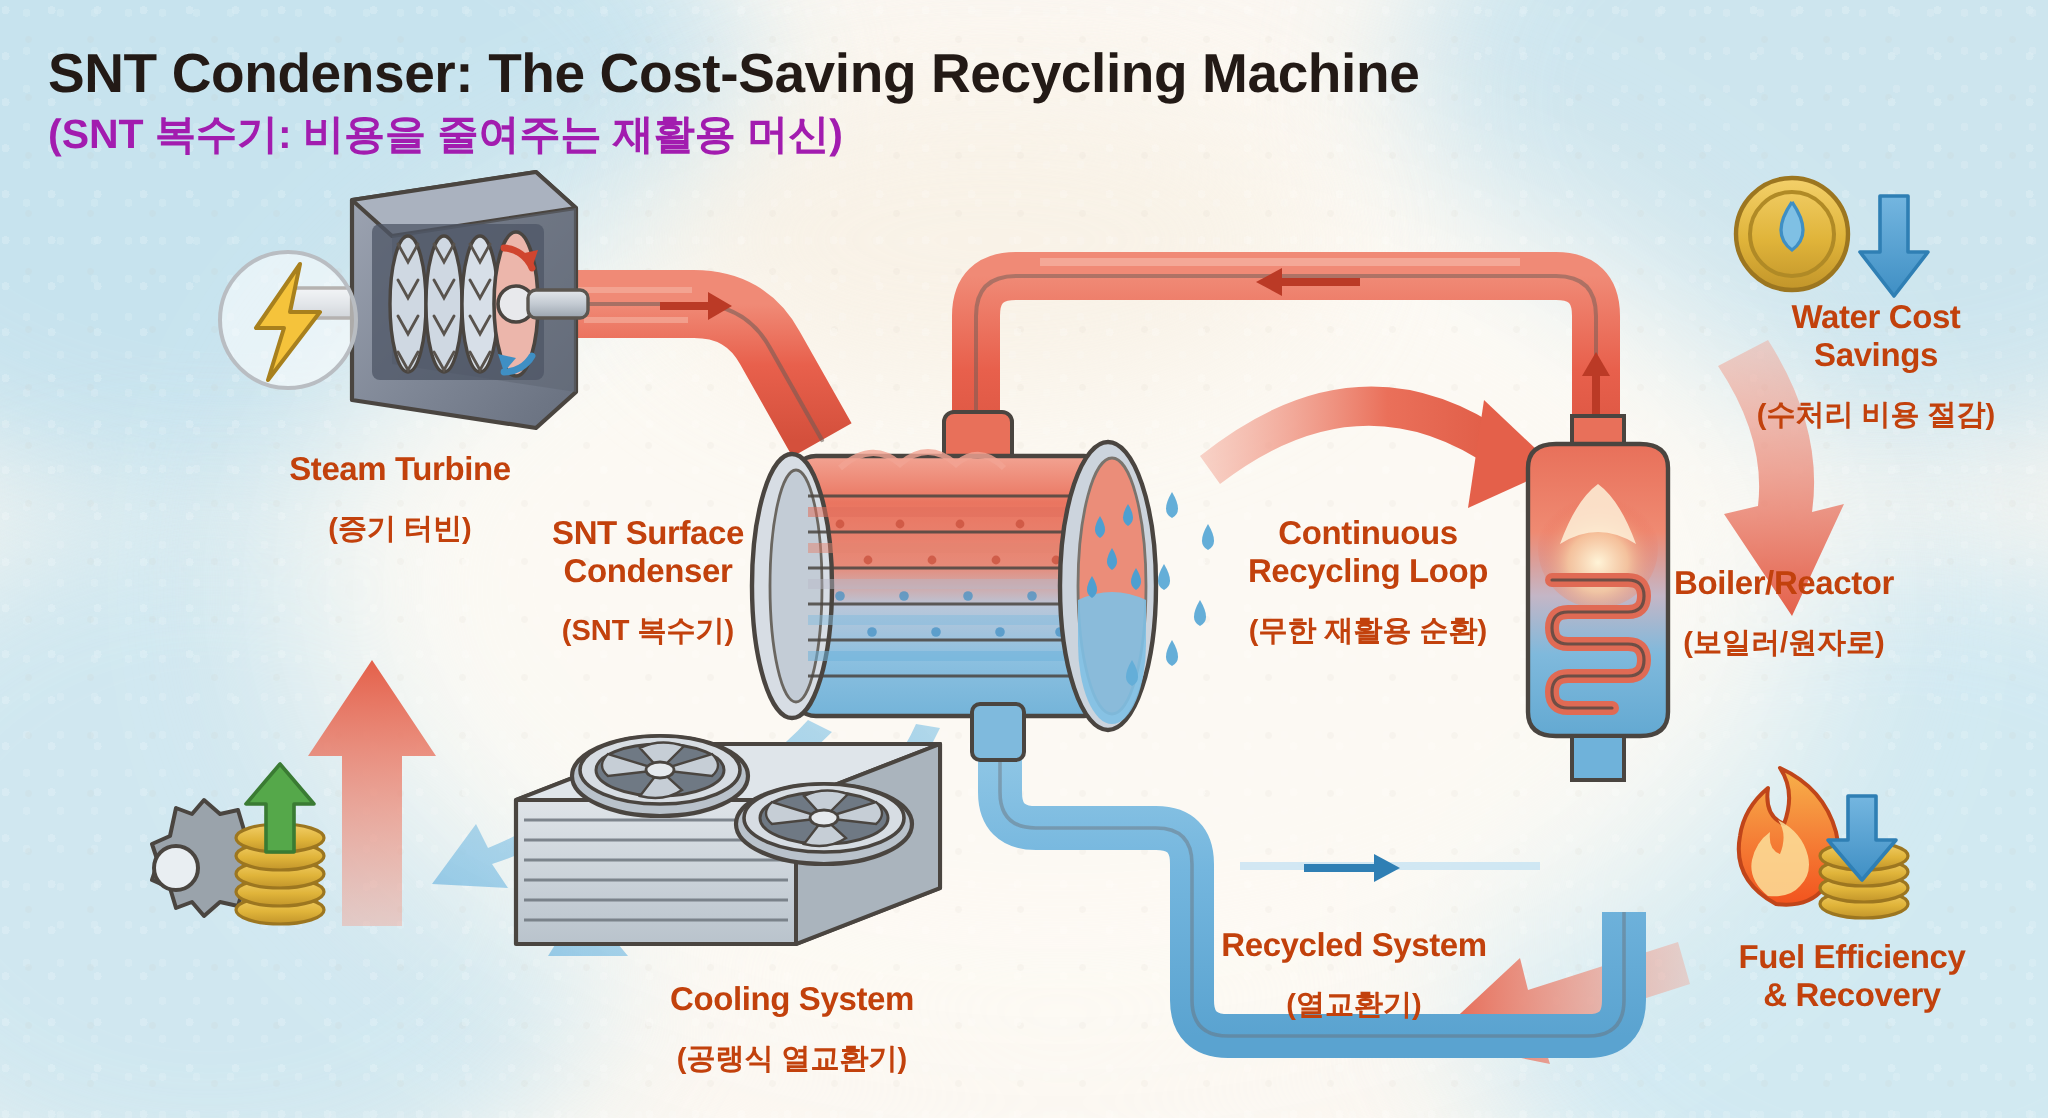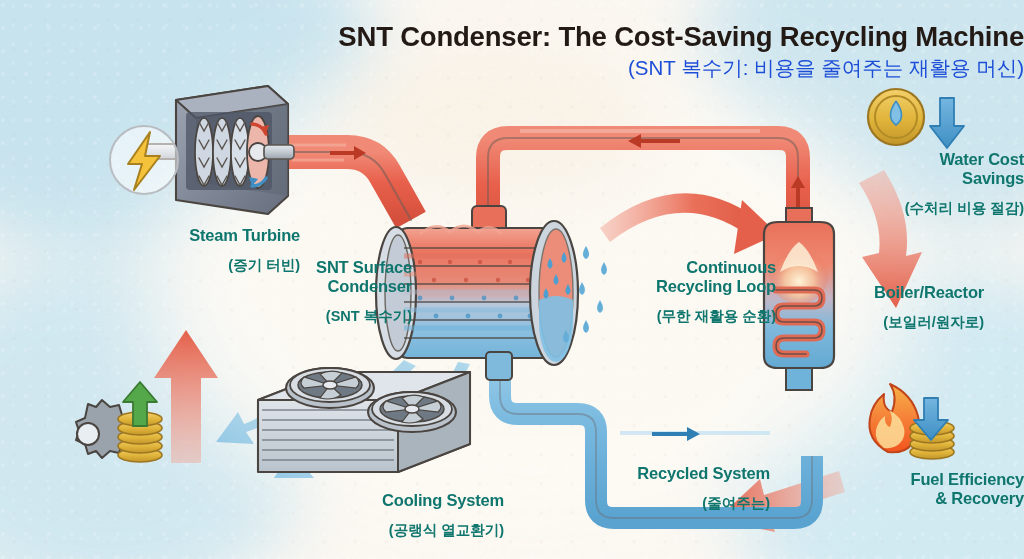--- a/index.html
+++ b/index.html
@@ -17,31 +17,31 @@
   .paper-grain{
     position:absolute;inset:0;opacity:.30;
     background-image:
       radial-gradient(circle at 12% 22%, rgba(255,255,255,.55) 0 2px, transparent 2px),
       radial-gradient(circle at 46% 68%, rgba(200,190,175,.30) 0 1.5px, transparent 2px),
       radial-gradient(circle at 78% 34%, rgba(255,255,255,.45) 0 2px, transparent 2px);
     background-size:23px 23px, 31px 29px, 17px 19px;
   }
 
   
-  .title-wrap{position:absolute;left:0;right:0;top:22px;text-align:right;z-index:40;}
+  .title-wrap{position:absolute;left:0;right:0;top:22px;text-align:left;z-index:40;padding-left:24px;}
   .title{
     font-size:27.5px;font-weight:bold;color:#231a16;letter-spacing:-.2px;
     line-height:1.1;
   }
   .subtitle{
-    font-size:20.5px;font-weight:normal;color:#1d4ed8;margin-top:4px;line-height:1.15;
+    font-size:20.5px;font-weight:bold;color:#a21caf;margin-top:4px;line-height:1.15;
   }
 
   
-  .lbl{position:absolute;z-index:38;text-align:right;color:#0f766e;line-height:1.16;}
+  .lbl{position:absolute;z-index:38;text-align:center;color:#c2410c;line-height:1.16;}
   .lbl .en{font-size:16.5px;font-weight:bold;letter-spacing:-.2px;white-space:pre-line;}
   .lbl .ko{font-size:14.5px;font-weight:bold;margin-top:12px;white-space:pre-line;}
 
   
   svg.art{position:absolute;left:0;top:0;width:1024px;height:559px;z-index:10;}
   .ink{fill:none;stroke:#4a4540;stroke-width:2.1;stroke-linecap:round;stroke-linejoin:round;}
   .ink-thin{fill:none;stroke:#59534d;stroke-width:1.4;stroke-linecap:round;}
 </style>
 </head>
 <body>
@@ -422,21 +422,21 @@
     <div class="ko">(보일러/원자로)</div>
   </div>
 
   <div class="lbl" style="left:828px;top:470px;width:196px;">
     <div class="en">Fuel Efficiency
 &amp; Recovery</div>
   </div>
 
   <div class="lbl" style="left:584px;top:464px;width:186px;">
     <div class="en">Recycled System</div>
-    <div class="ko">(줄여주는)</div>
+    <div class="ko">(열교환기)</div>
   </div>
 
   <div class="lbl" style="left:288px;top:491px;width:216px;">
     <div class="en">Cooling System</div>
     <div class="ko">(공랭식 열교환기)</div>
   </div>
 
 
 </div>
 

